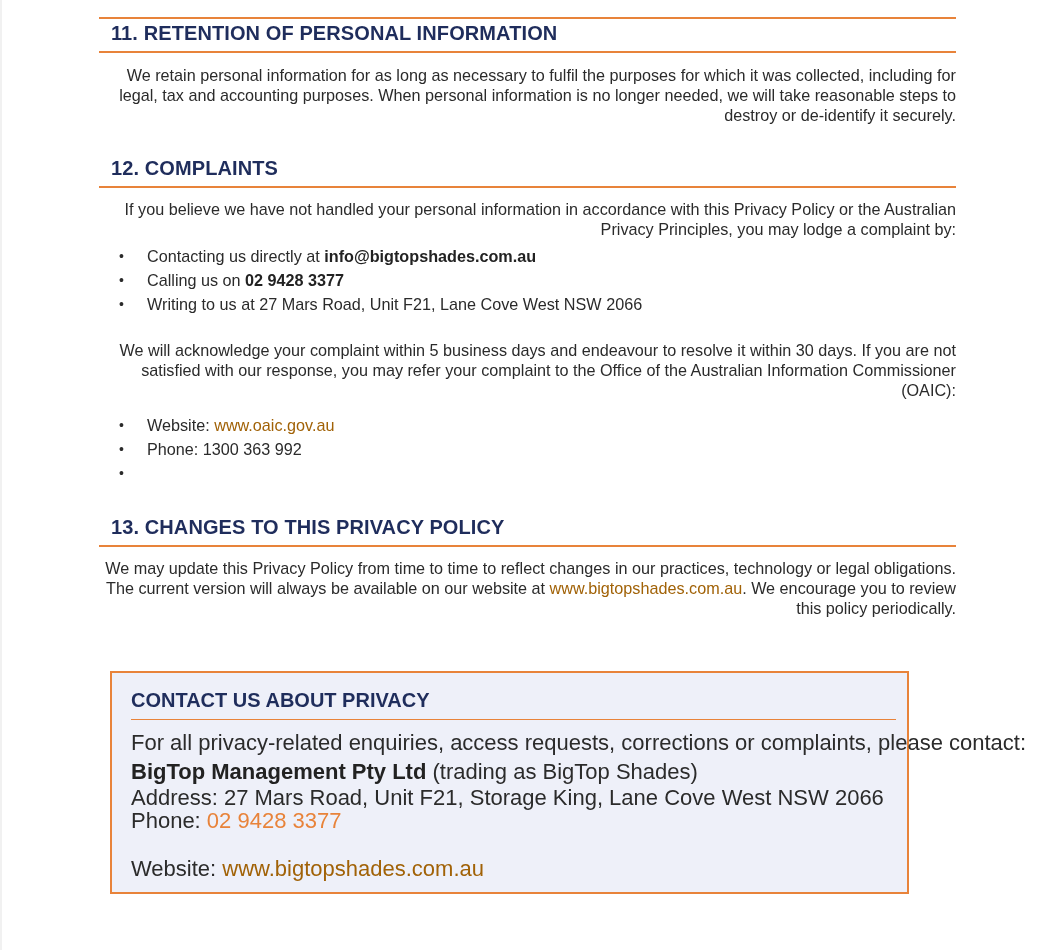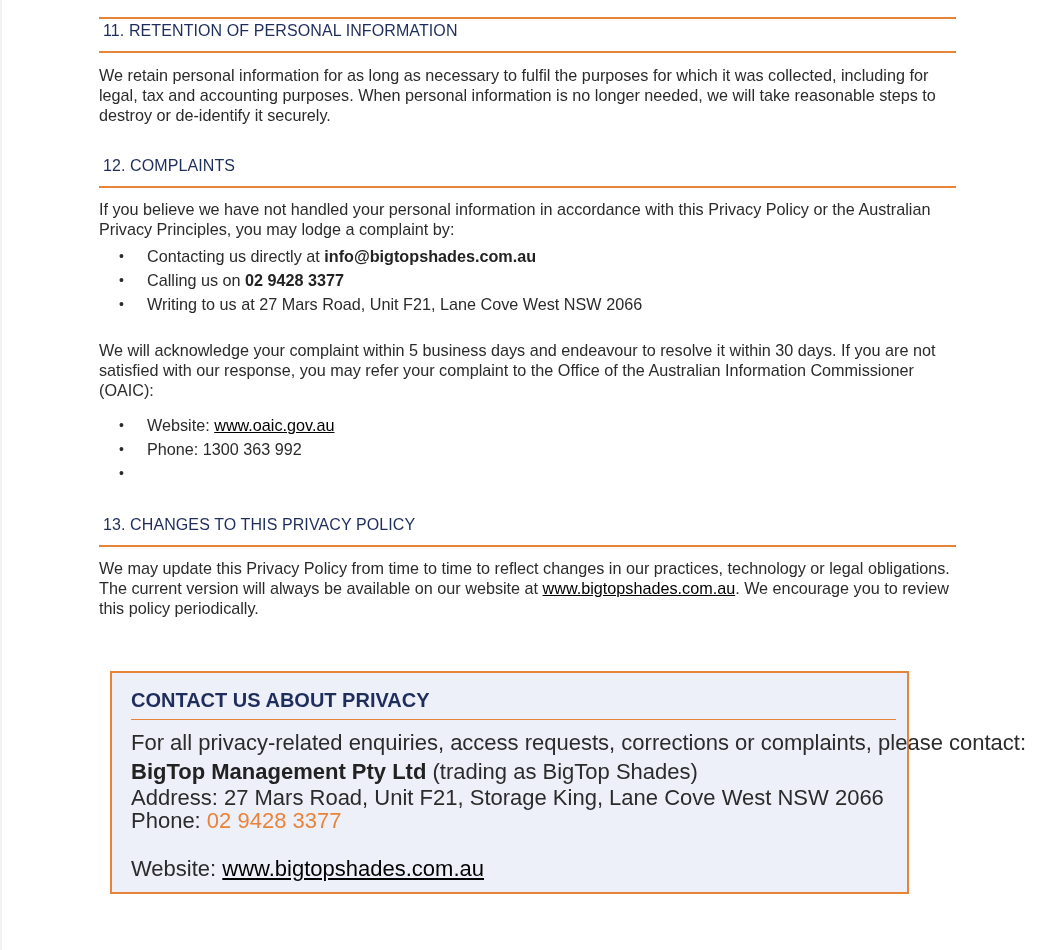--- a/index.html
+++ b/index.html
@@ -7,33 +7,33 @@
     width: 1050px; height: 950px; overflow: hidden;
     background: #ffffff;
     font-family: "Liberation Sans", sans-serif;
     color: #2b2b2b;
     position: relative;
   }
   .left-edge { position: absolute; left: 0; top: 0; width: 2px; height: 950px; background: #f1f1f1; }
   .page { position: absolute; left: 99px; top: 0; width: 857px; }
   .h-top-rule { position: absolute; left: 0; top: 17px; width: 857px; height: 2px; background: #e8833a; }
   h2.sec {
-    margin: 0; position: absolute; left: 4px;
-    font-size: 16px; font-weight: normal; color: #1f2d5c;
+    margin: 0; position: absolute; left: 12px;
+    font-size: 20px; font-weight: bold; color: #1f2d5c;
     letter-spacing: 0.1px; white-space: nowrap;
   }
   .rule { position: absolute; left: 0; width: 857px; height: 2px; background: #e8833a; }
   p.body {
     margin: 0; position: absolute; left: 0; width: 857px;
-    font-size: 16.2px; line-height: 20px; color: #2b2b2b;
+    font-size: 16.2px; line-height: 20px; color: #2b2b2b; text-align: right;
   }
   ul.bullets { list-style: none; margin: 0; padding: 0; position: absolute; left: 0; width: 857px; }
   ul.bullets li { position: relative; height: 24px; font-size: 16.2px; line-height: 24px; padding-left: 48px; white-space: nowrap; }
   ul.bullets li .dot { position: absolute; left: 20px; top: 0; font-size: 14px; }
-  a.lnk { color: #000000; text-decoration: underline; }
+  a.lnk { color: #a16207; }
   b { font-weight: bold; color: #222; }
 
   .contact-box {
     position: absolute; left: 110px; top: 671px; width: 799px; height: 223px;
     background: #eef0f9; border: 2px solid #e8833a; box-sizing: border-box;
   }
   .contact-box h3 {
     margin: 0; position: absolute; left: 19px; top: 16px;
     font-size: 20px; font-weight: bold; color: #1f2d5c; white-space: nowrap;
   }

